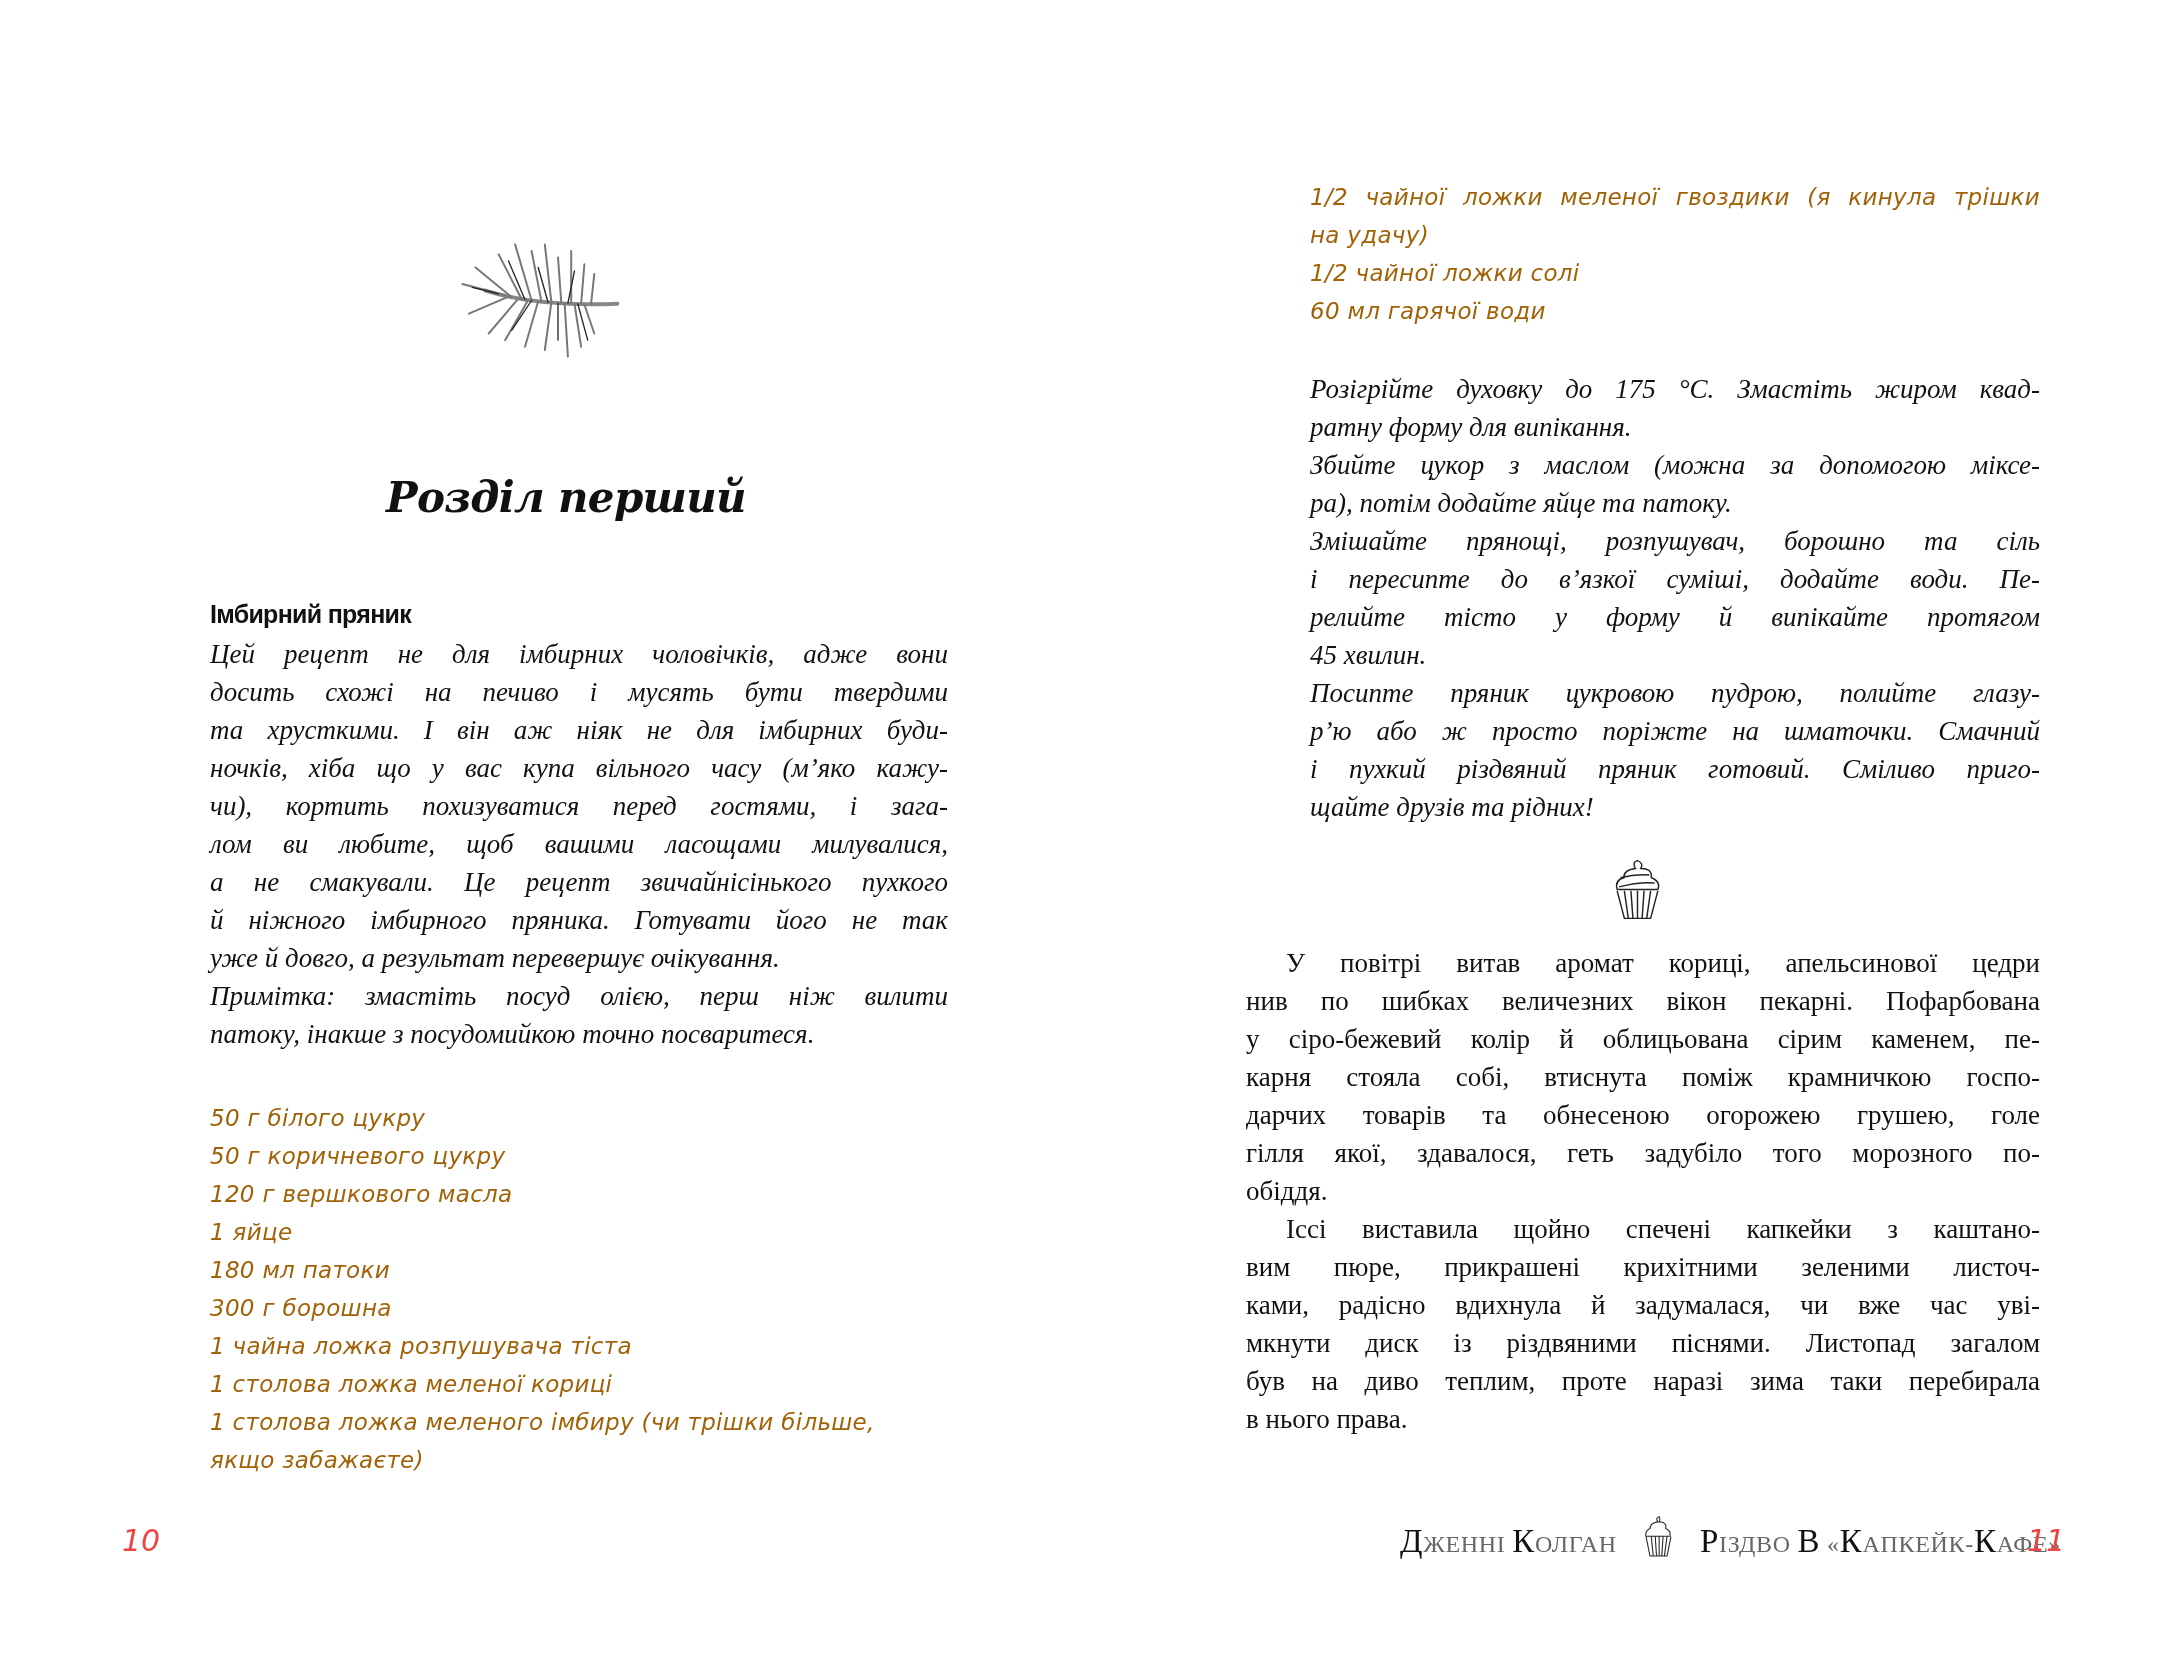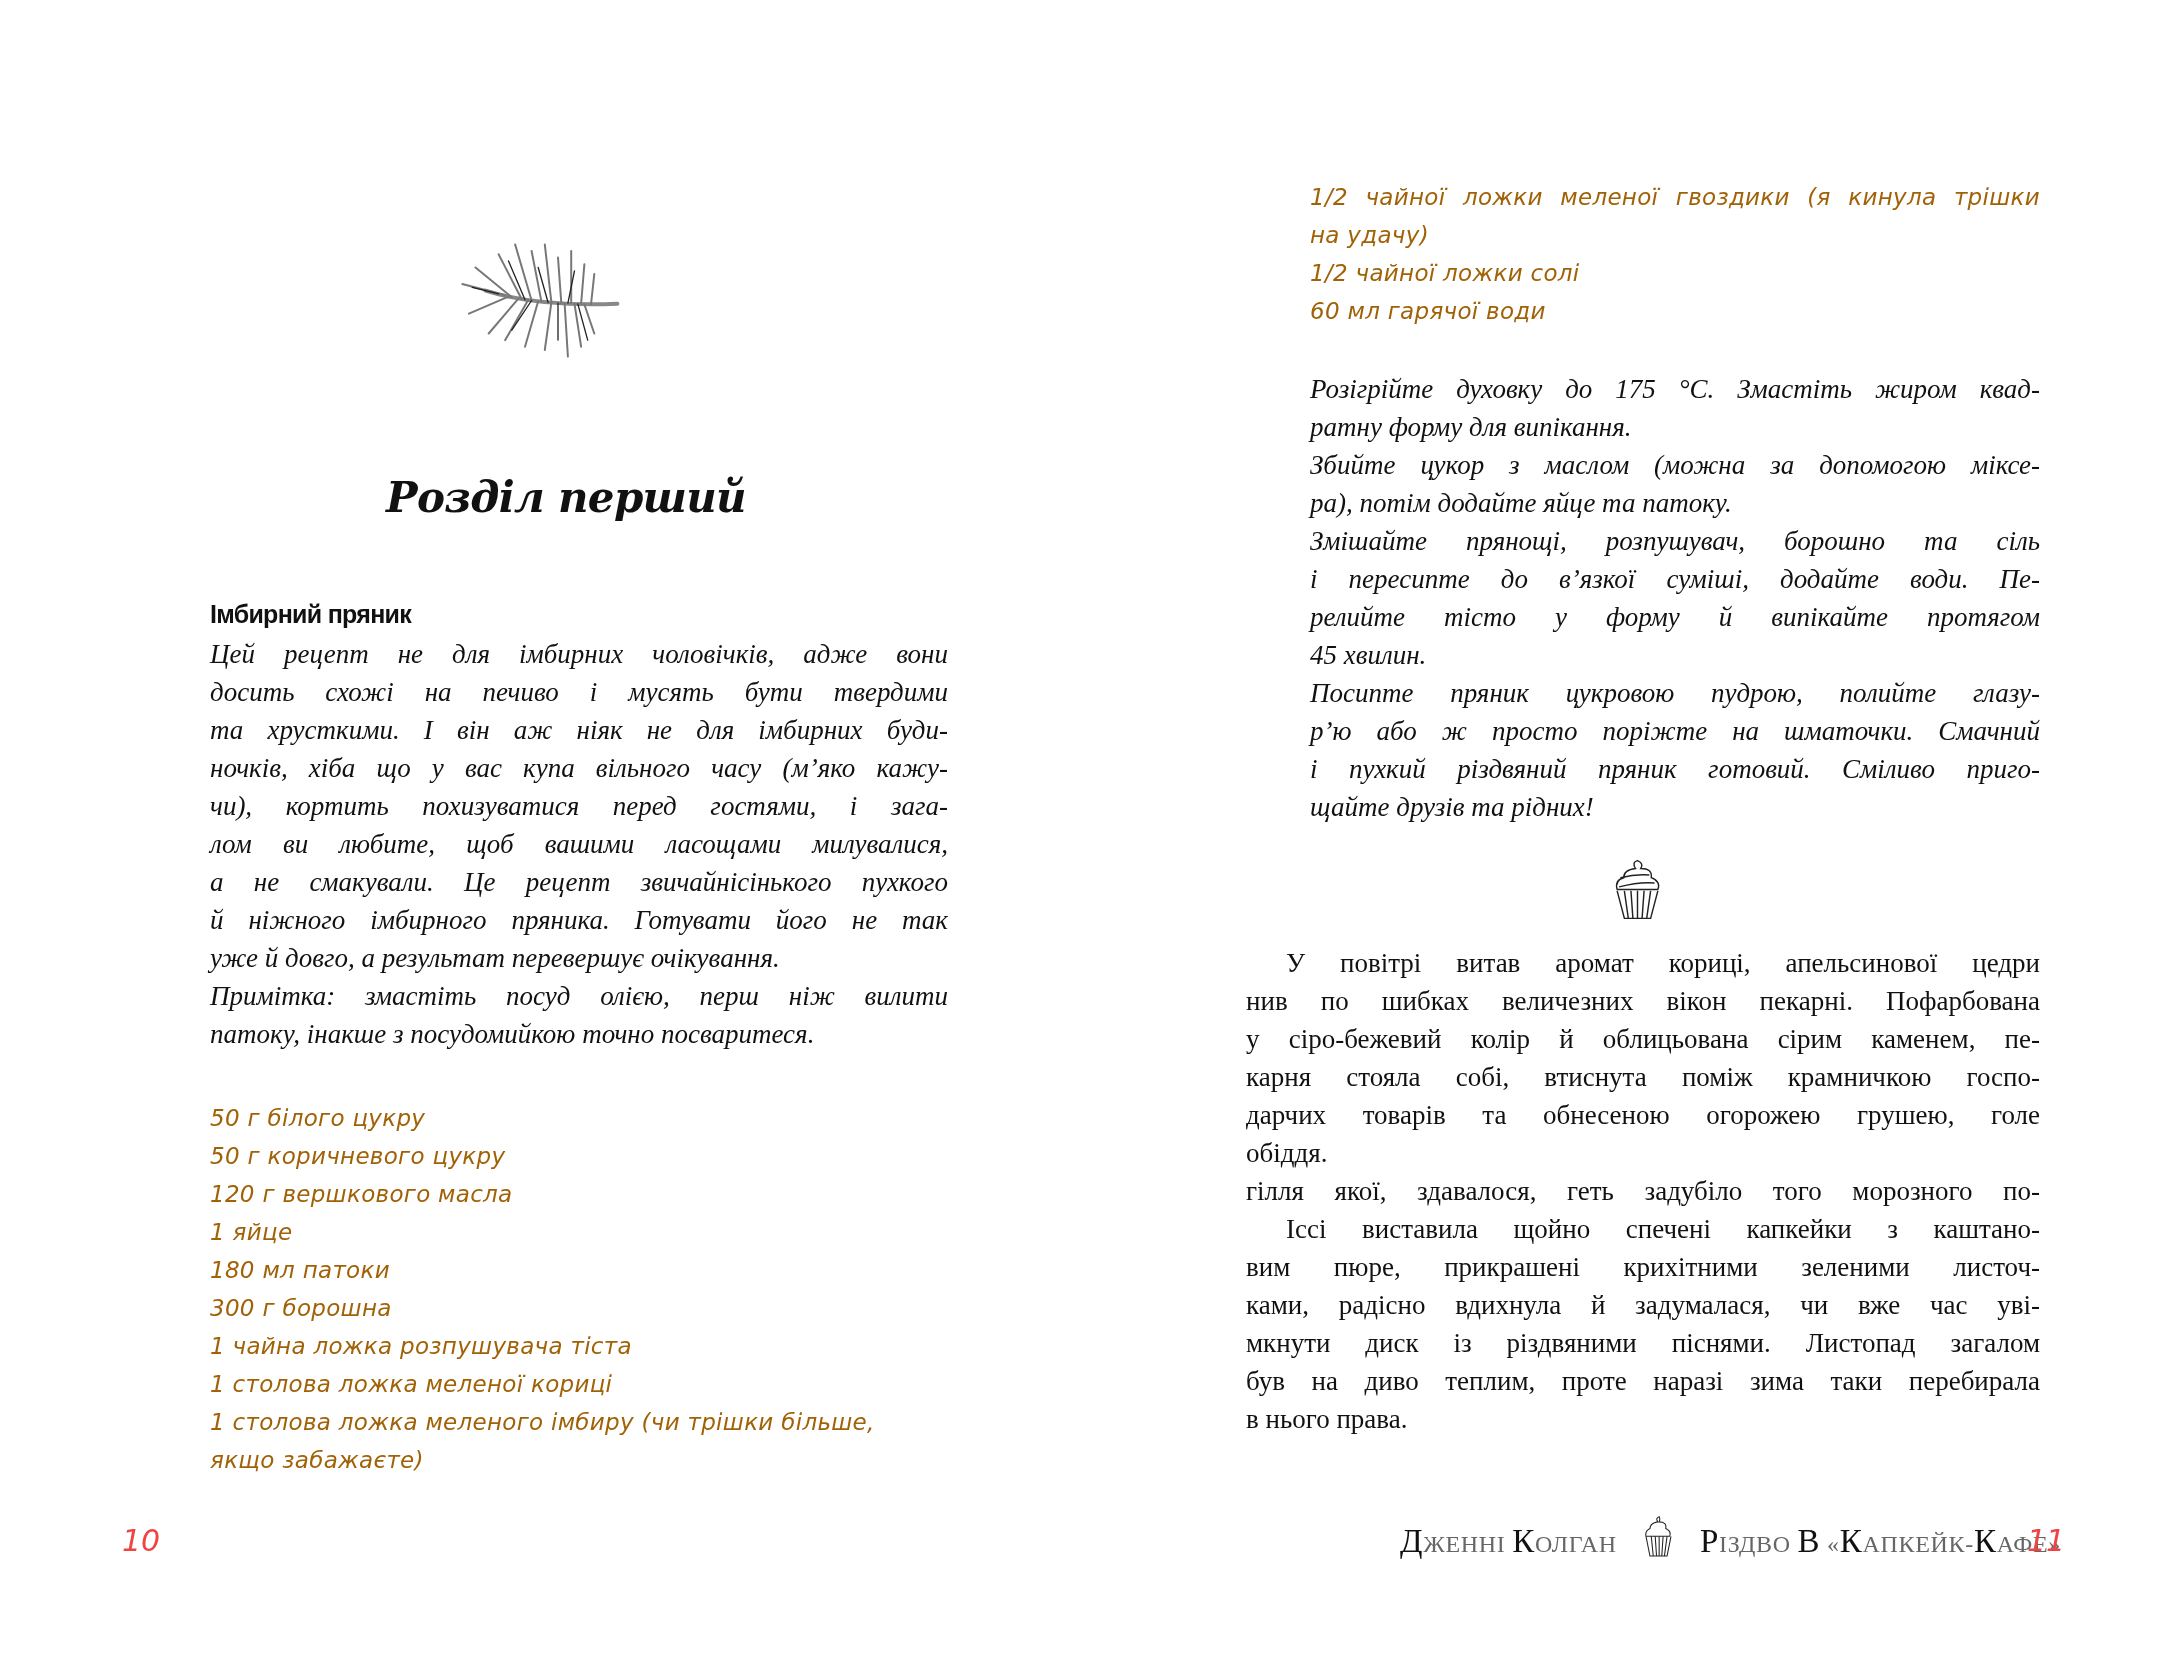--- a/index.html
+++ b/index.html
@@ -171,22 +171,22 @@
     <path d="M20 50 L26 92 M30 50 L33 92 M40 50 L40 92 M50 50 L47 92 M60 50 L54 92"></path>
   </g>
 </svg>
 
 <div class="block roman" id="story">
   <span class="line justify indent">У повітрі витав аромат кориці, апельсинової цедри</span>
   <span class="line justify">нив по шибках величезних вікон пекарні. Пофарбована</span>
   <span class="line justify">у сіро-бежевий колір й облицьована сірим каменем, пе-</span>
   <span class="line justify">карня стояла собі, втиснута поміж крамничкою госпо-</span>
   <span class="line justify">дарчих товарів та обнесеною огорожею грушею, голе</span>
+  <span class="line justify">гілля якої, здавалося, геть задубіло того морозного по-</span>
   <span class="line last">обіддя.</span>
-  <span class="line justify">гілля якої, здавалося, геть задубіло того морозного по-</span>
   <span class="line justify indent">Іссі виставила щойно спечені капкейки з каштано-</span>
   <span class="line justify">вим пюре, прикрашені крихітними зеленими листоч-</span>
   <span class="line justify">ками, радісно вдихнула й задумалася, чи вже час уві-</span>
   <span class="line justify">мкнути диск із різдвяними піснями. Листопад загалом</span>
   <span class="line justify">був на диво теплим, проте наразі зима таки перебирала</span>
   <span class="line last">в нього права.</span>
 </div>
 
 <div class="footer" id="footer-right">
   <span class="footer-part sc"><span class="cap">Д</span>женні <span class="cap">К</span>олган</span>

